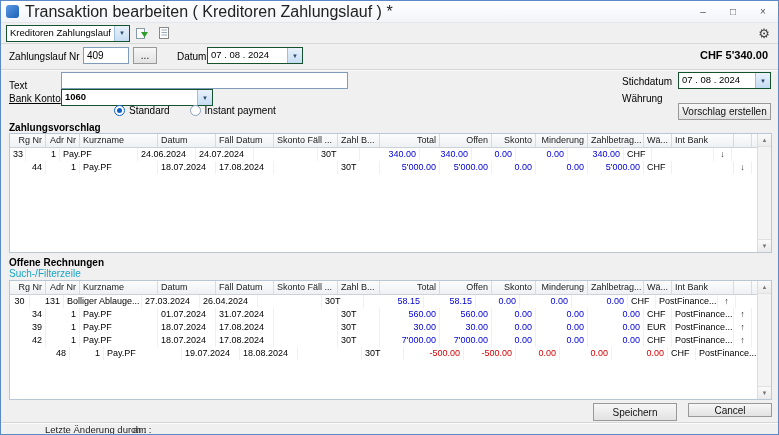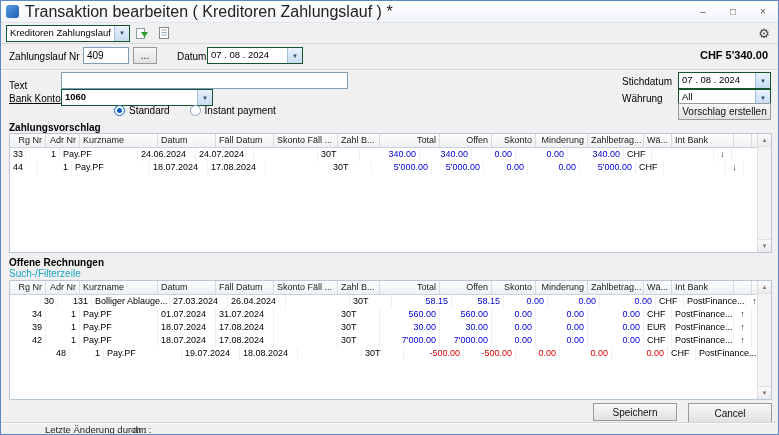--- a/index.html
+++ b/index.html
@@ -104,24 +104,20 @@
     <span class="val">07 . 08 . 2024</span>
     <span class="drop">▼</span>
   </div>
 
   <div class="lbl underline" style="left:8px;top:92px;">Bank Konto</div>
   <div class="combo acombo" style="left:60px;top:88px;width:152px;font-weight:bold;">
     <span class="val">1060</span>
     <span class="drop">▼</span>
   </div>
   <div class="lbl" style="left:621px;top:92px;">Währung</div>
-  <div class="combo acombo" style="left:677px;top:88px;width:93px;">
-    <span class="val">All</span>
-    <span class="drop">▼</span>
-  </div>
 
   <div class="radiogroup" style="left:113px;top:104px;gap:20px;">
     <div class="radio checked">
       <span class="rdot"></span>
       <span>Standard</span>
     </div>
     <div class="radio">
       <span class="rdot"></span>
       <span>Instant payment</span>
     </div>
@@ -163,21 +159,21 @@
             <div class="cell" style="width: 52px; text-align: right; color: rgb(0, 0, 212);">340.00</div>
             <div class="cell" style="width: 44px; text-align: right; color: rgb(0, 0, 212);">0.00</div>
             <div class="cell" style="width: 52px; text-align: right; color: rgb(0, 0, 212);">0.00</div>
             <div class="cell" style="width: 56px; text-align: right; color: rgb(0, 0, 212);">340.00</div>
             <div class="cell" style="width: 28px; text-align: left;">CHF</div>
             <div class="cell" style="width: 62px; text-align: left;"></div>
             <div class="cell arrowcell" style="width: 18px;">↓</div>
             <div class="cell cfill"></div>
           </div>
           <div class="grow">
-            <div class="cell" style="width: 28px; ">44</div>
+            <div class="cell" style="width: 36px; text-align: right;">44</div>
             <div class="cell" style="width: 34px; text-align: right;">1</div>
             <div class="cell" style="width: 78px; text-align: left;">Pay.PF</div>
             <div class="cell" style="width: 58px; text-align: left;">18.07.2024</div>
             <div class="cell" style="width: 58px; text-align: left;">17.08.2024</div>
             <div class="cell" style="width: 64px; text-align: left;"></div>
             <div class="cell" style="width: 42px; text-align: left;">30T</div>
             <div class="cell" style="width: 60px; text-align: right; color: rgb(0, 0, 212);">5'000.00</div>
             <div class="cell" style="width: 52px; text-align: right; color: rgb(0, 0, 212);">5'000.00</div>
             <div class="cell" style="width: 44px; text-align: right; color: rgb(0, 0, 212);">0.00</div>
             <div class="cell" style="width: 52px; text-align: right; color: rgb(0, 0, 212);">0.00</div>
@@ -219,21 +215,21 @@
           <div class="hcell" style="width: 44px; text-align: right;">Skonto</div>
           <div class="hcell" style="width: 52px; text-align: right;">Minderung</div>
           <div class="hcell" style="width: 56px; text-align: right;">Zahlbetrag...</div>
           <div class="hcell" style="width: 28px; text-align: left;">Wä...</div>
           <div class="hcell" style="width: 62px; text-align: left;">Int Bank</div>
           <div class="hcell" style="width: 18px; text-align: center;"></div>
           <div class="hcell hfill"></div>
         </div>
       <div class="grid-body">
           <div class="grow">
-            <div class="cell" style="width: 36px; text-align: right; margin-left: 12px;">30</div>
+            <div class="cell" style="width: 20px; text-align: center;">30</div>
             <div class="cell" style="width: 34px; text-align: right;">131</div>
             <div class="cell" style="width: 78px; text-align: left;">Bolliger Ablauge...</div>
             <div class="cell" style="width: 58px; text-align: left;">27.03.2024</div>
             <div class="cell" style="width: 58px; text-align: left;">26.04.2024</div>
             <div class="cell" style="width: 64px; text-align: left;"></div>
             <div class="cell" style="width: 42px; text-align: left;">30T</div>
             <div class="cell" style="width: 60px; text-align: right; color: rgb(0, 0, 212);">58.15</div>
             <div class="cell" style="width: 52px; text-align: right; color: rgb(0, 0, 212);">58.15</div>
             <div class="cell" style="width: 44px; text-align: right; color: rgb(0, 0, 212);">0.00</div>
             <div class="cell" style="width: 52px; text-align: right; color: rgb(0, 0, 212);">0.00</div>
@@ -321,19 +317,19 @@
         </div>
     </div>
     <div class="vscroll">
       <div class="sbtn">▲</div>
       <div class="strack"></div>
       <div class="sbtn bottom">▼</div>
     </div>
   </div>
 
   <div class="btn" style="left:592px;top:402px;width:84px;height:18px;">Speichern</div>
-  <div class="btn" style="left:687px;top:402px;width:84px;height:20px;">Cancel</div>
+  <div class="btn" style="left:687px;top:402px;width:84px;height:14px;">Cancel</div>
 
   <div class="hsep" style="top:421px;"></div>
   <div class="status-item" style="left:8px;top:423px;padding-left:36px;">Letzte Änderung durch :</div>
   <div class="status-item" style="left:132px;top:423px;">am :</div>
 
 </div>
 
 </body></html>

